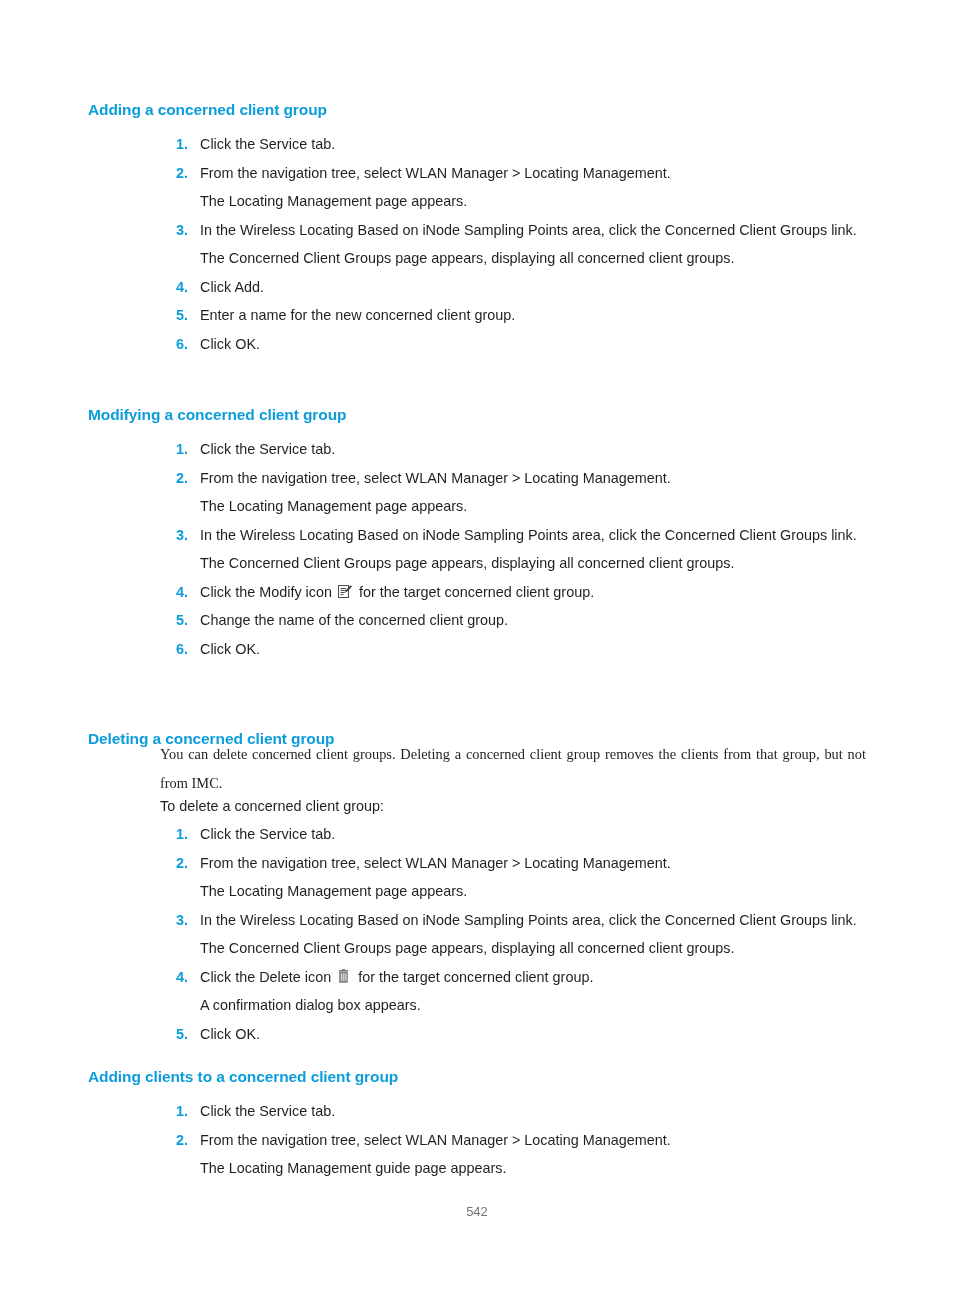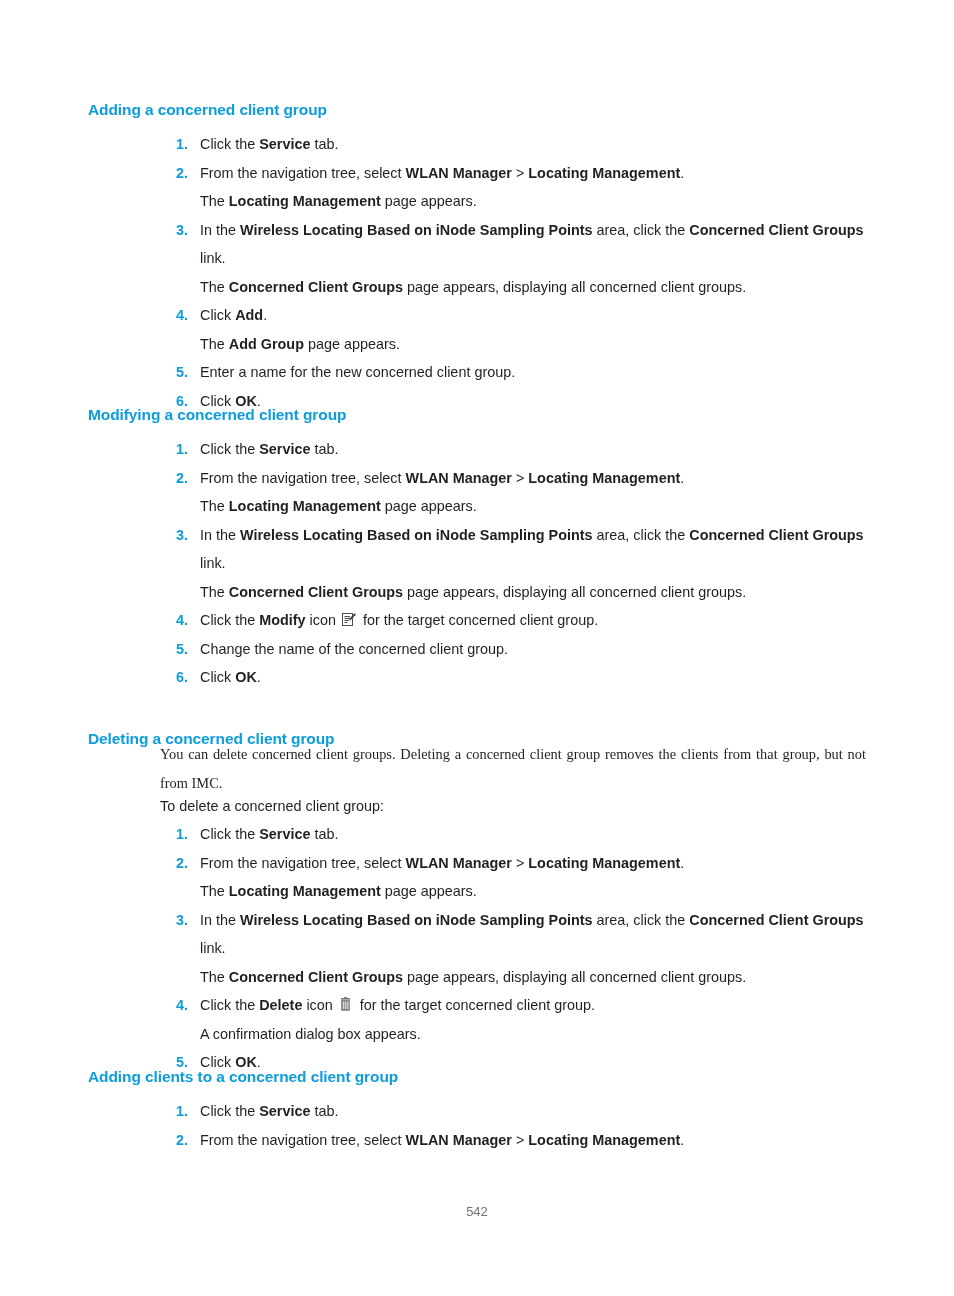--- a/index.html
+++ b/index.html
@@ -66,21 +66,21 @@
 
   .para {
     margin: 0;
   }
   .para.justify {
     text-align: justify;
     text-justify: inter-word;
   }
 
   b, .b {
-    font-weight: bold;
+    font-weight: normal;
   }
 
   
   .icon-inline {
     display: inline-block;
     vertical-align: -3px;
     width: 15px;
     height: 16px;
     margin: 0 2px;
   }
@@ -122,21 +122,20 @@
     <div class="step">
       <span class="num">3.</span>
       <span class="txt"><span>In the </span><b>Wireless Locating Based on iNode Sampling Points</b><span> area, click the </span><b>Concerned Client Groups</b><span> link.</span></span>
     </div>
     <p class="sub"><span>The </span><b>Concerned Client Groups</b><span> page appears, displaying all concerned client groups.</span></p>
 
     <div class="step">
       <span class="num">4.</span>
       <span class="txt"><span>Click </span><b>Add</b><span>.</span></span>
     </div>
-    <p class="sub"><span>The </span><b>Add Group</b><span> page appears.</span></p>
 
     <div class="step">
       <span class="num">5.</span>
       <span class="txt">Enter a name for the new concerned client group.</span>
     </div>
 
     <div class="step">
       <span class="num">6.</span>
       <span class="txt"><span>Click </span><b>OK</b><span>.</span></span>
     </div>
@@ -241,17 +240,18 @@
 
     <div class="step">
       <span class="num">1.</span>
       <span class="txt"><span>Click the </span><b>Service</b><span> tab.</span></span>
     </div>
 
     <div class="step">
       <span class="num">2.</span>
       <span class="txt"><span>From the navigation tree, select </span><b>WLAN Manager</b><span> &gt; </span><b>Locating Management</b><span>.</span></span>
     </div>
+    <p class="sub"><span>The </span><b>Locating Management</b><span> guide page appears.</span></p>
   </div>
 
   <div class="page-number">542</div>
 
 </div>
 
 </body></html>

